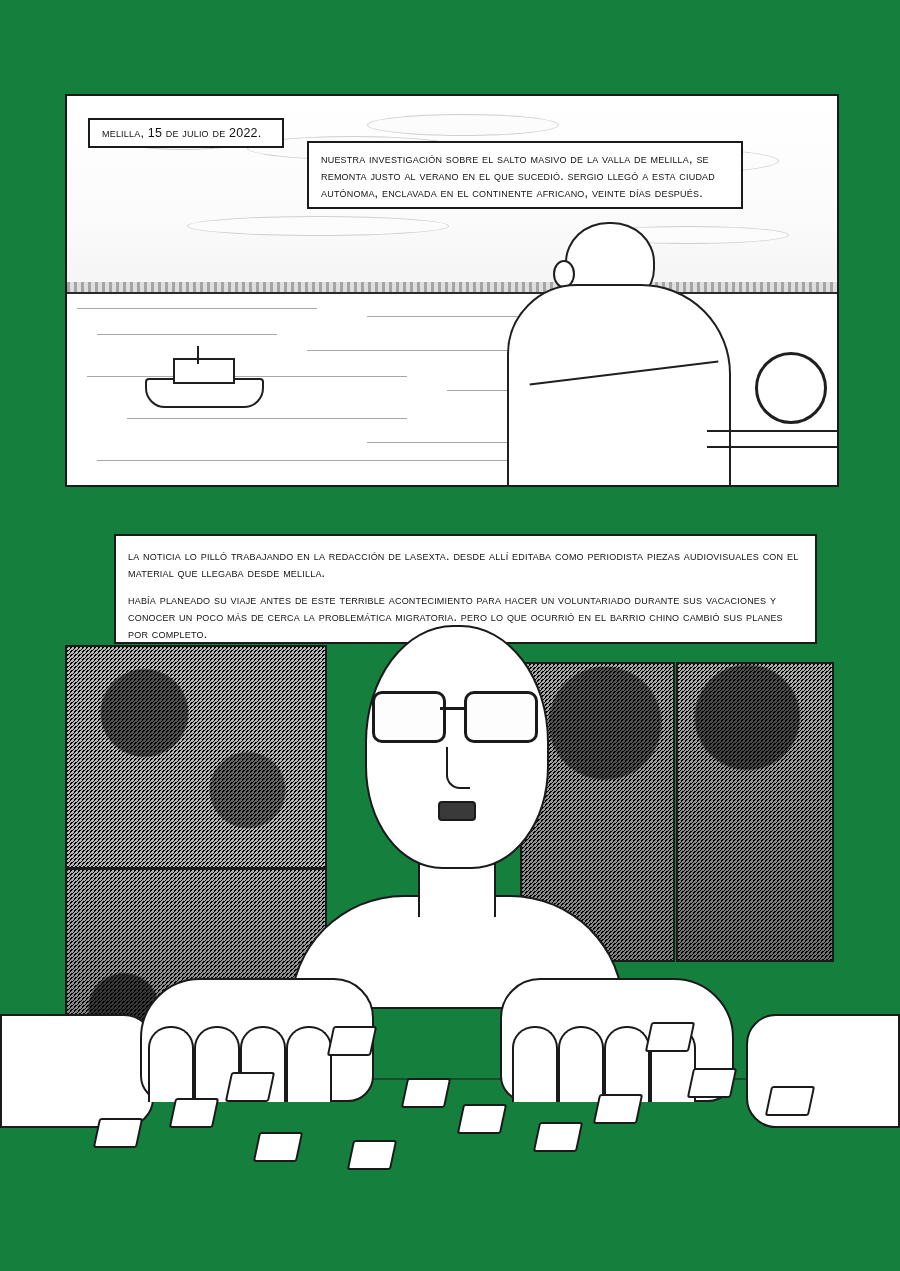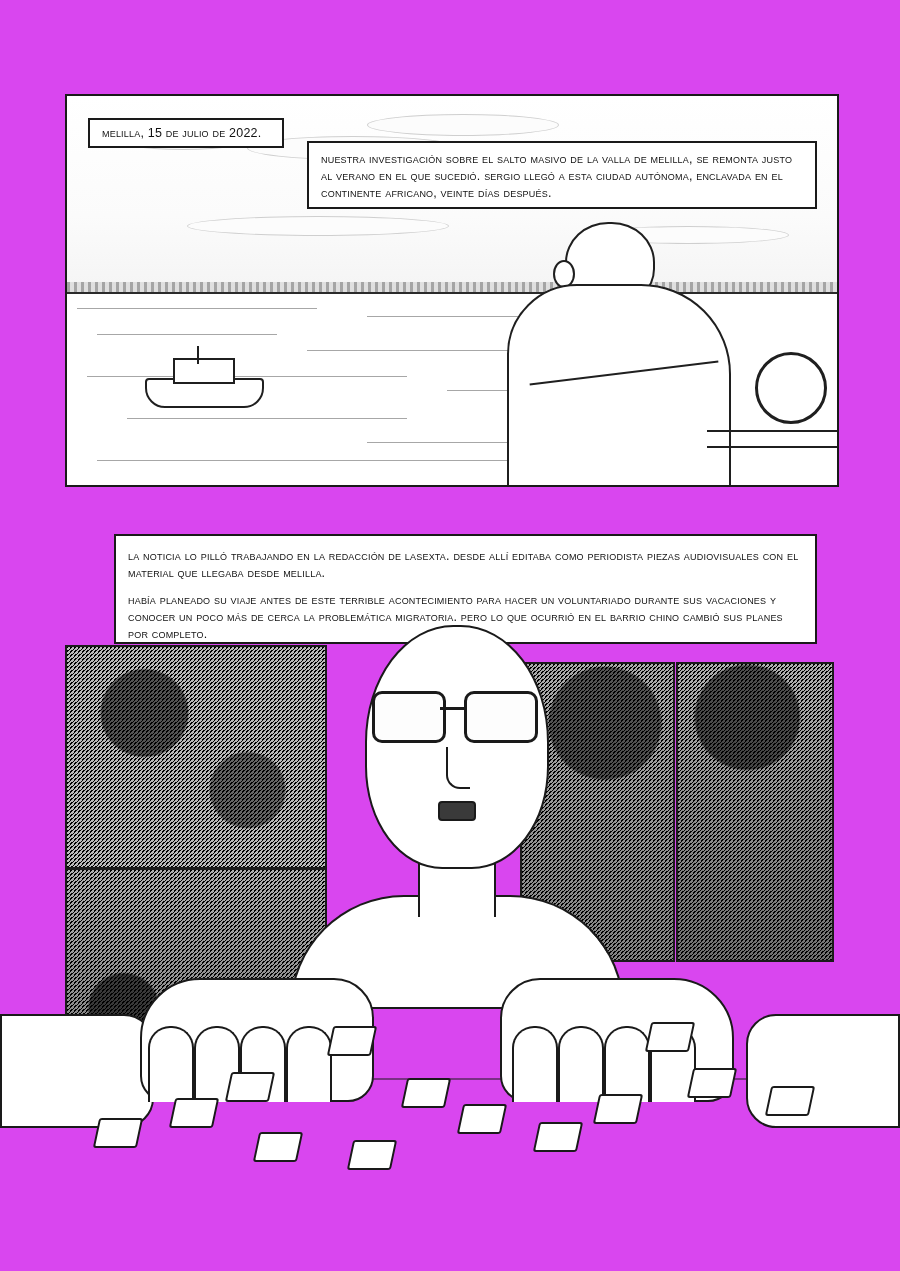--- a/index.html
+++ b/index.html
@@ -10,21 +10,21 @@
   body {
     width: 900px;
     height: 1271px;
     position: relative;
     font-family: "Liberation Sans", sans-serif;
     overflow: hidden;
   }
   .page {
     position: absolute;
     inset: 0;
-    background: #d946ef;
+    background: #15803d;
   }
 
   
   .panel1 {
     position: absolute;
     left: 65px;
     top: 94px;
     width: 770px;
     height: 389px;
     border: 2px solid #1a1a1a;
@@ -177,21 +177,21 @@
   .cap p:last-child { margin-bottom: 0; }
   .cap .loc {
     font-size: 12.5px;
     line-height: 16px;
     font-variant: small-caps;
     text-transform: lowercase;
     margin: 0;
   }
 
   #cap-date1 { left: 88px;  top: 118px; width: 196px; height: 30px; display:flex; align-items:center; }
-  #cap-text1 { left: 307px; top: 141px; width: 510px; height: 68px; }
+  #cap-text1 { left: 307px; top: 141px; width: 436px; height: 68px; }
 
   #cap-date2 { left: 88px;  top: 487px; width: 234px; height: 46px; padding-top: 7px; }
   #cap-text2 { left: 114px; top: 534px; width: 703px; height: 110px; padding-top: 12px; }
 
   
   .photo {
     position: absolute;
     border: 2px solid #1a1a1a;
     background-color: #b9b9b9;
     background-image:

